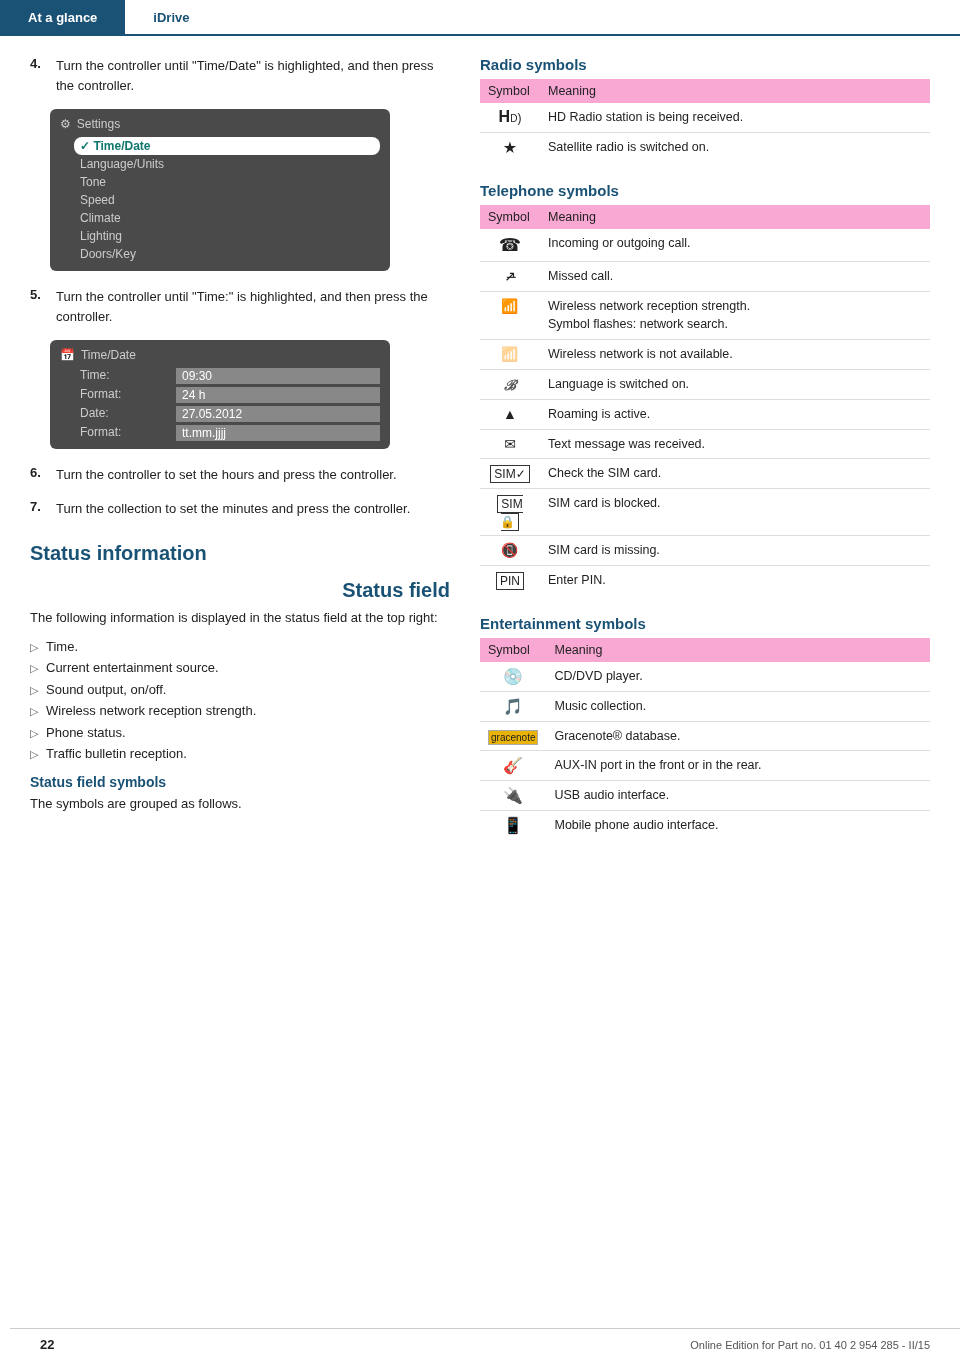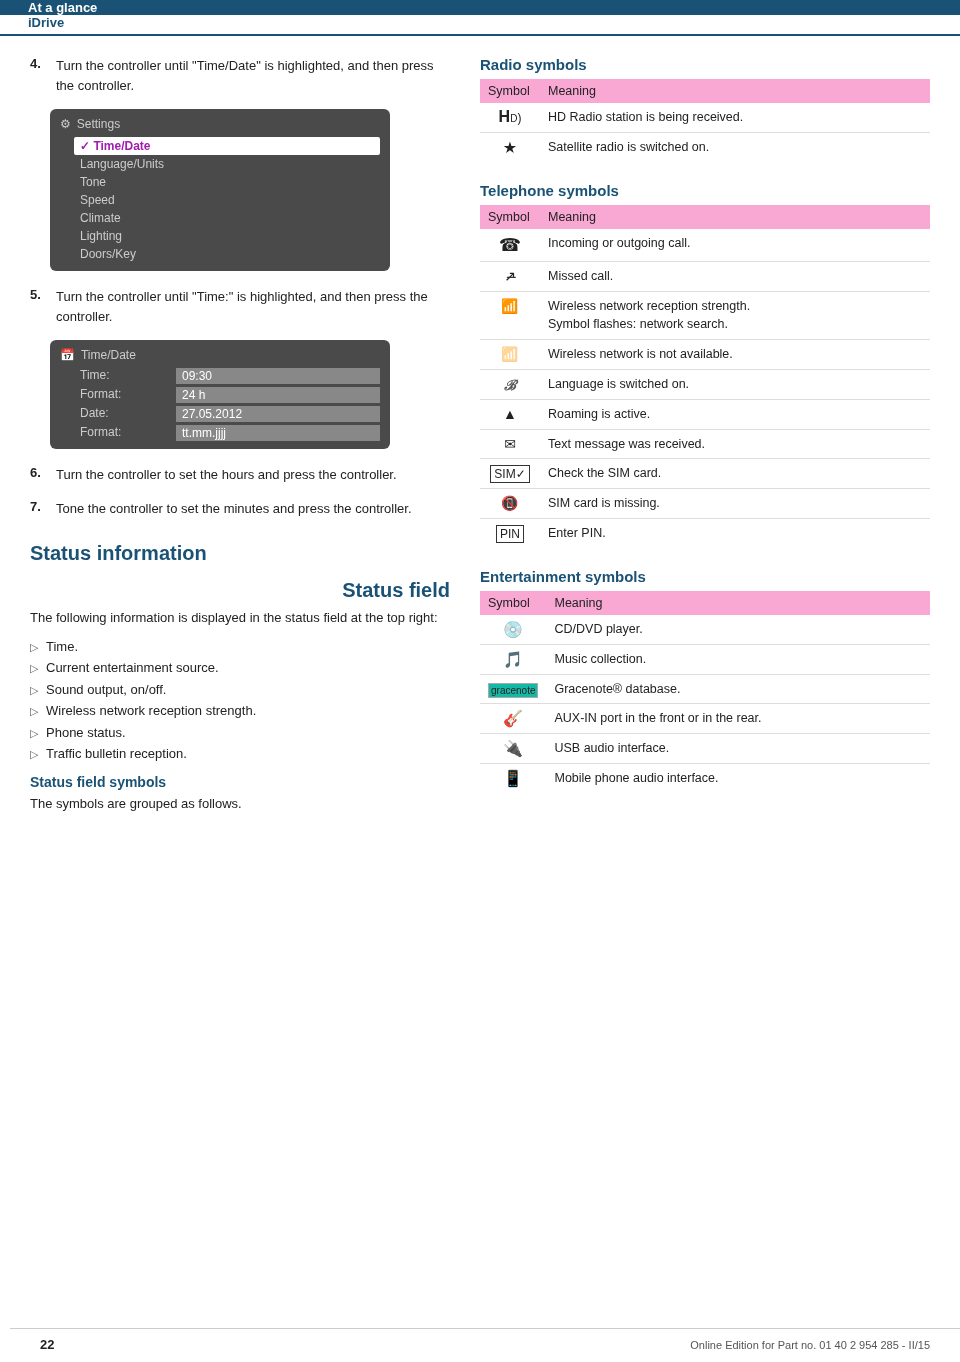--- a/index.html
+++ b/index.html
@@ -12,21 +12,20 @@
       min-height: 1362px;
       position: relative;
     }
 
     
     .header {
       display: flex;
       border-bottom: 2px solid #1a5276;
       height: 36px;
       align-items: stretch;
-      flex-direction: column;
     }
     .header-tab-active {
       background: #1a5276;
       color: #fff;
       padding: 0 28px;
       display: flex;
       align-items: center;
       font-size: 13px;
       font-weight: bold;
     }
@@ -89,24 +88,24 @@
       font-size: 12px;
     }
     .menu-items { padding-left: 20px; }
     .menu-item {
       padding: 2px 0;
       color: #ccc;
       font-size: 12px;
     }
     .menu-item.selected {
       background: #fff;
-      color: #a21caf;
+      color: #0f766e;
       padding: 2px 6px;
       margin-left: -6px;
-      border-radius: 2px;
+      border-radius: 8px;
       font-weight: bold;
     }
 
     
     .screen-mockup2 {
       background: #4a4a4a;
       border-radius: 6px;
       margin: 10px 0 16px 20px;
       padding: 8px 10px;
       width: 340px;
@@ -299,21 +298,21 @@
       </div>
     </div>
 
     <div class="step">
       <span class="step-num">6.</span>
       <span class="step-text">Turn the controller to set the hours and press the controller.</span>
     </div>
 
     <div class="step">
       <span class="step-num">7.</span>
-      <span class="step-text">Tone the controller to set the minutes and press the controller.</span>
+      <span class="step-text">Turn the collection to set the minutes and press the controller.</span>
     </div>
 
     <h2 class="section-heading">Status information</h2>
 
     <h3 class="subsection-heading">Status field</h3>
 
     <p class="status-text">The following information is displayed in the status field at the top right:</p>
 
     <ul class="bullet-list">
       <li>
@@ -404,20 +403,24 @@
         </tr>
         <tr>
           <td class="symbol-col"><span style="font-size:14px;">✉</span></td>
           <td class="meaning-col">Text message was received.</td>
         </tr>
         <tr>
           <td class="symbol-col"><span style="font-size:12px; border:1px solid #333; padding:1px 3px;">SIM✓</span></td>
           <td class="meaning-col">Check the SIM card.</td>
         </tr>
         <tr>
+          <td class="symbol-col"><span style="font-size:12px; border:1px solid #333; padding:1px 3px;">SIM🔒</span></td>
+          <td class="meaning-col">SIM card is blocked.</td>
+        </tr>
+        <tr>
           <td class="symbol-col"><span style="font-size:14px;">📵</span></td>
           <td class="meaning-col">SIM card is missing.</td>
         </tr>
         <tr>
           <td class="symbol-col"><span style="font-size:12px; border:1px solid #333; padding:1px 3px;">PIN</span></td>
           <td class="meaning-col">Enter PIN.</td>
         </tr>
       </tbody>
     </table>
 
@@ -432,21 +435,21 @@
       <tbody>
         <tr>
           <td class="symbol-col"><span style="font-size:16px;">💿</span></td>
           <td class="meaning-col">CD/DVD player.</td>
         </tr>
         <tr>
           <td class="symbol-col"><span style="font-size:16px;">🎵</span></td>
           <td class="meaning-col">Music collection.</td>
         </tr>
         <tr>
-          <td class="symbol-col"><span style="font-size:10px; border:1px solid #aaa; padding:1px 2px; background:#14b8a6;">gracenote</span></td>
+          <td class="symbol-col"><span style="font-size:10px; border:1px solid #aaa; padding:1px 2px; background:#eab308;">gracenote</span></td>
           <td class="meaning-col">Gracenote® database.</td>
         </tr>
         <tr>
           <td class="symbol-col"><span style="font-size:16px;">🎸</span></td>
           <td class="meaning-col">AUX-IN port in the front or in the rear.</td>
         </tr>
         <tr>
           <td class="symbol-col"><span style="font-size:16px;">🔌</span></td>
           <td class="meaning-col">USB audio interface.</td>
         </tr>

